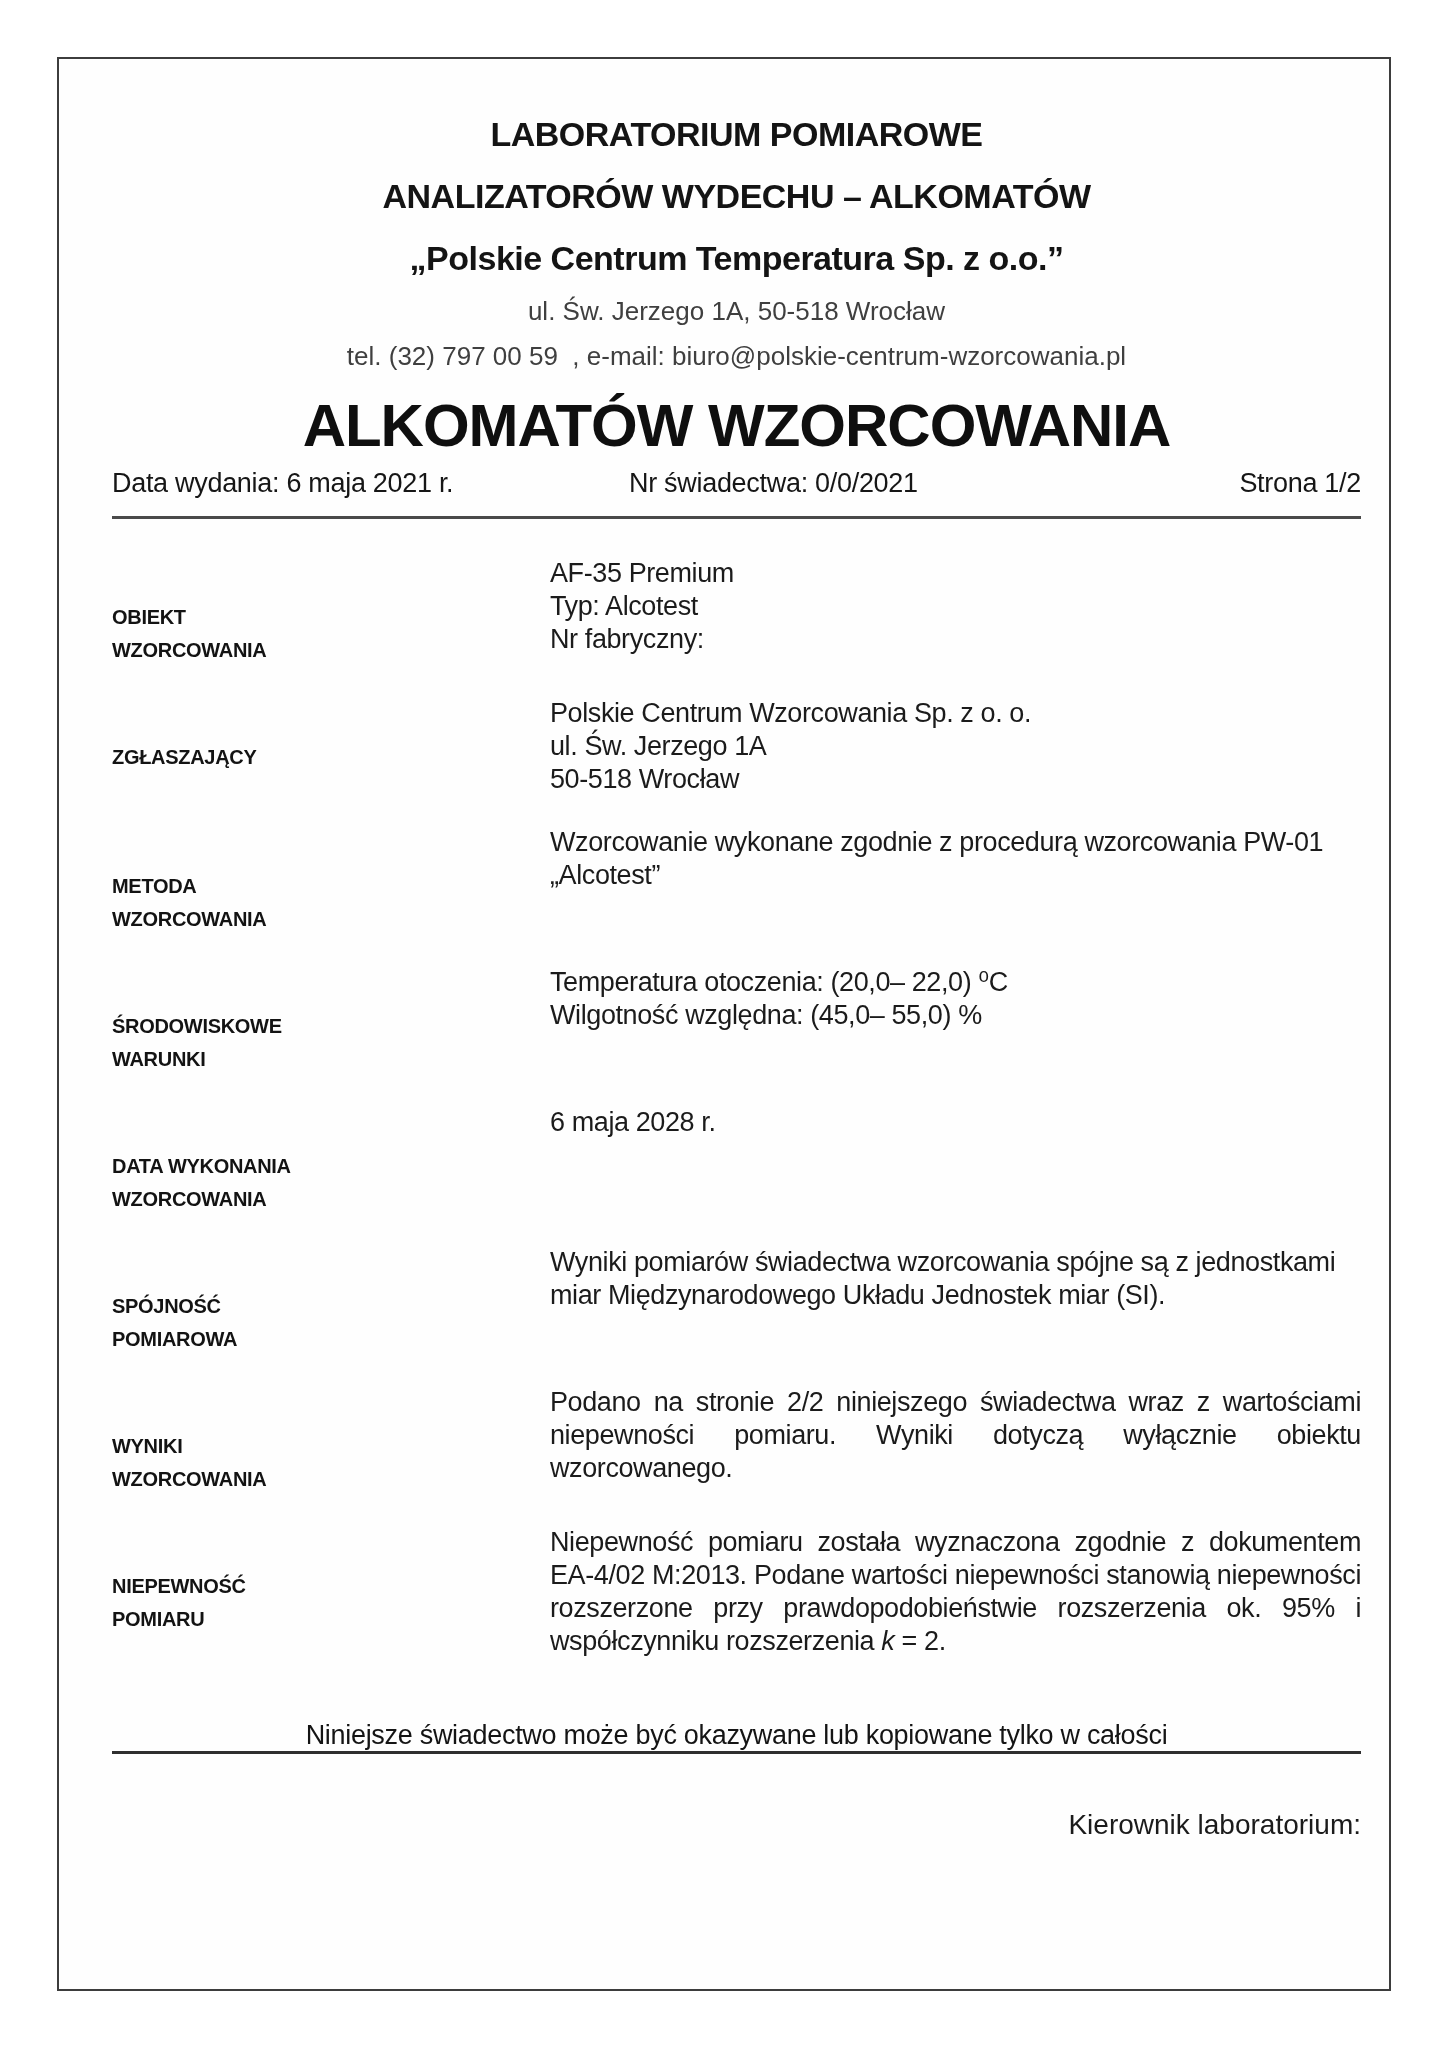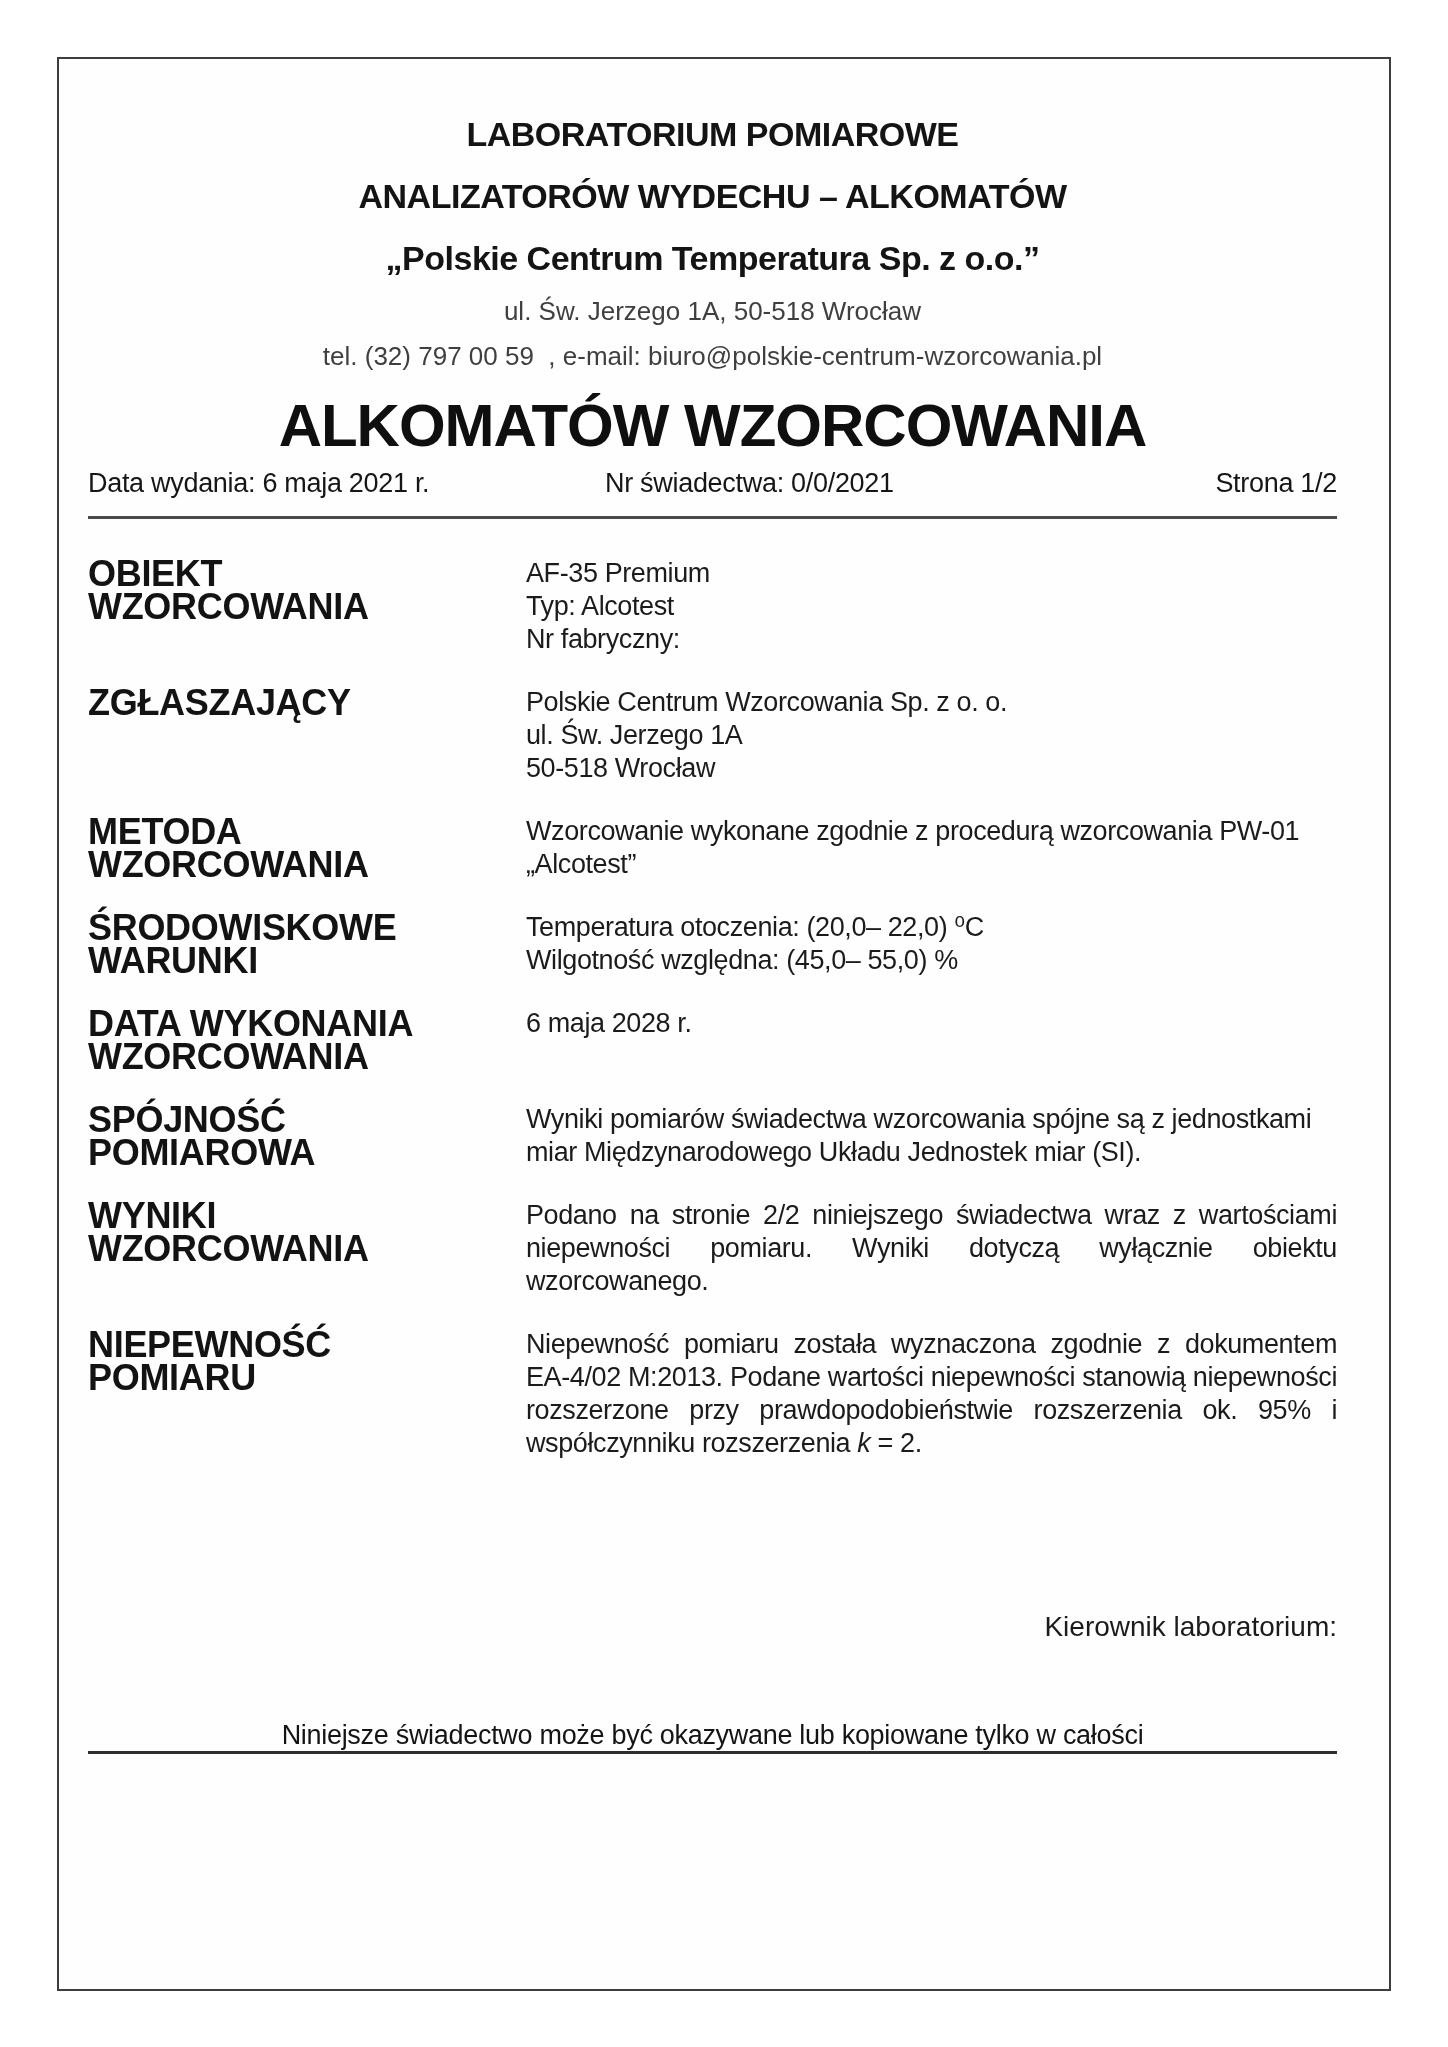--- a/index.html
+++ b/index.html
@@ -6,21 +6,21 @@
   body{
     width:1448px;height:2047px;position:relative;overflow:hidden;
     font-family:"Liberation Sans","DejaVu Sans",sans-serif;
     color:#161616;
   }
   .page-border{
     position:absolute;left:57px;top:57px;width:1334px;height:1934px;
     border:2px solid #3d3d3d;box-sizing:border-box;background:#fefefe;
   }
   .content{
-    position:absolute;left:88px;top:59px;width:1249px;height:1773px;
+    position:absolute;left:112px;top:59px;width:1249px;height:1773px;
   }
   
   .org-line{
     text-align:center;font-weight:bold;font-size:34px;line-height:62px;
     letter-spacing:-0.5px;color:#141414;
   }
   .org-lines{margin-top:44px;}
   .addr-line{
     text-align:center;font-size:26px;line-height:45px;color:#3f3f3f;
     white-space:pre-wrap;
@@ -35,21 +35,21 @@
   .meta .m-center{position:absolute;left:517px;top:0;}
   .meta .m-right{position:absolute;right:0;top:0;}
   .rule{
     margin-top:16px;border:0;border-top:3px solid #4a4a4a;height:0;
   }
   
   .sections{margin-top:38px;}
   .row{
     display:grid;grid-template-columns:438px 1fr;margin-bottom:30px;
   }
-  .label{font-weight:bold;font-size:36px;line-height:33px;letter-spacing:-0.3px;color:#131313;}
+  .label{font-weight:bold;font-size:20px;line-height:33px;letter-spacing:-0.3px;color:#131313;margin-top:44px;}
   .value{font-size:27px;line-height:33px;letter-spacing:-0.4px;color:#1b1b1b;}
   .vline{white-space:nowrap;}
   .vpara{white-space:normal;}
   .vjustify{text-align:justify;}
   .kvar{font-style:italic;}
   
   .signature{
     margin-top:150px;text-align:right;font-size:28px;line-height:34px;color:#1b1b1b;
   }
   .footer{

